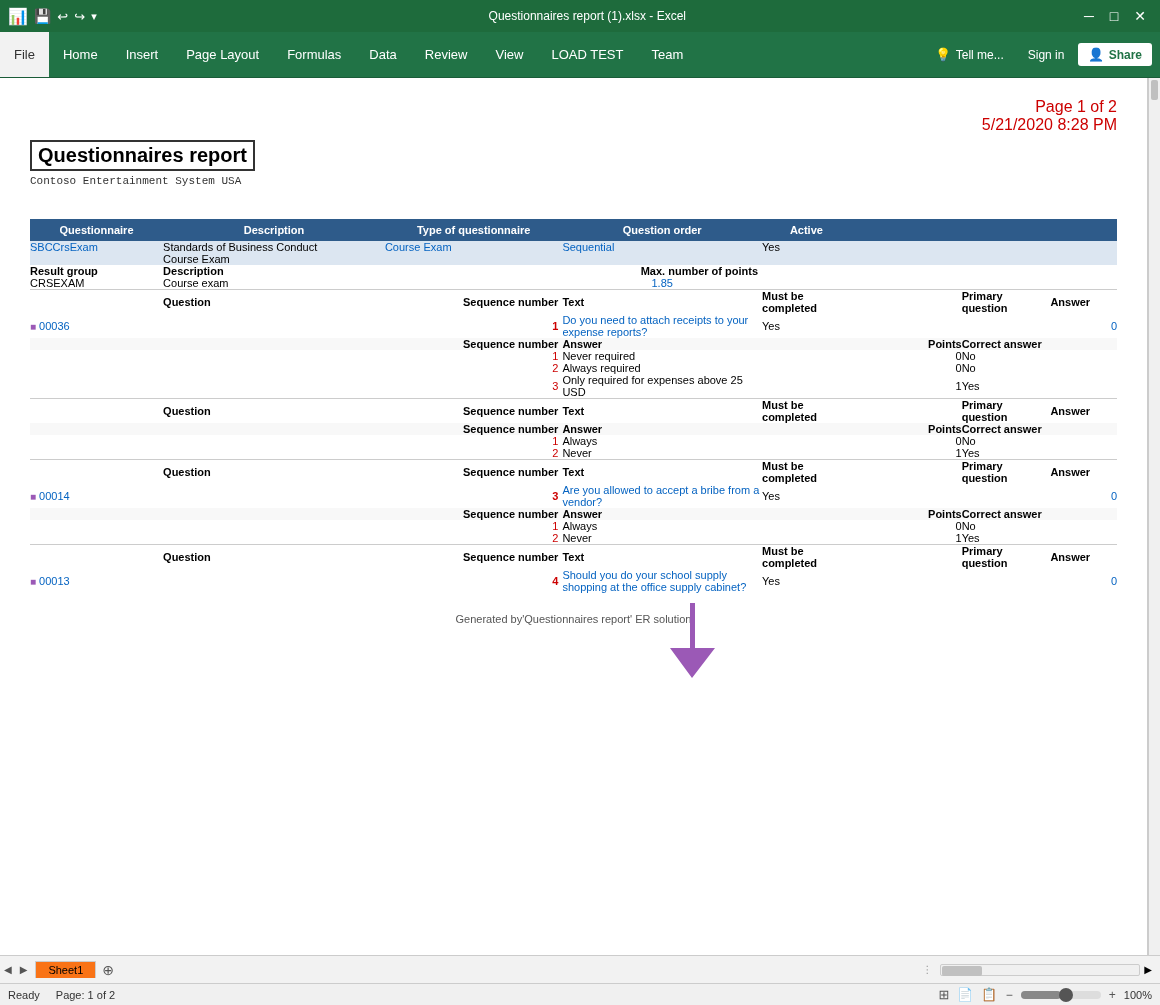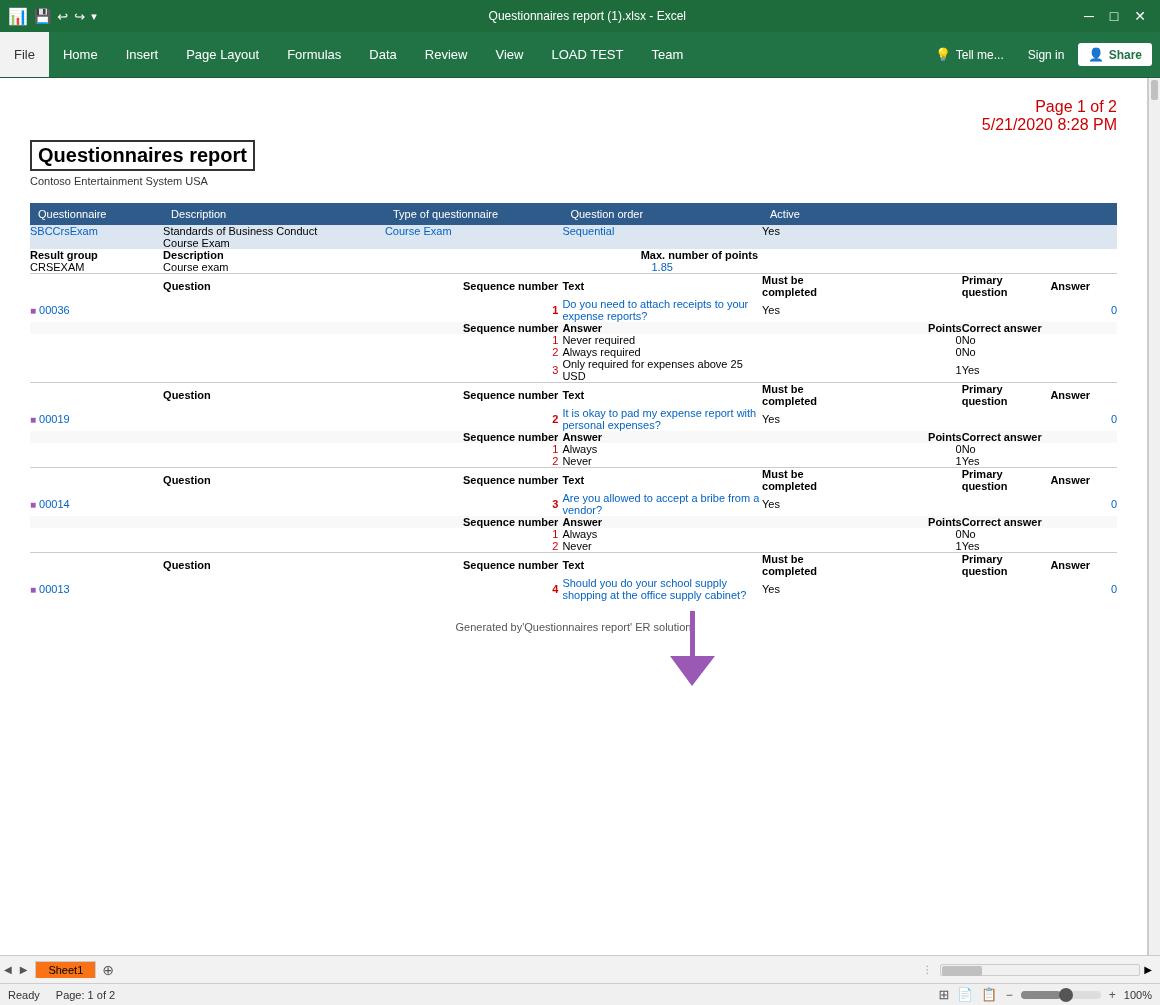--- a/index.html
+++ b/index.html
@@ -100,36 +100,37 @@
       font-weight: bold;
       border: 2px solid #333;
       display: inline-block;
       padding: 2px 6px;
       margin-bottom: 4px;
     }
 
     .company-name {
       font-size: 11px;
       color: #333;
-      margin-bottom: 16px;
+      margin-bottom: 32px;
+      font-family: Liberation Mono, monospace;
     }
 
     
     .data-table {
       width: 100%;
       border-collapse: collapse;
       font-size: 11px;
     }
 
     .data-table th {
       background: #2e5b8a;
       color: white;
       padding: 5px 8px;
-      text-align: left;
-      font-weight: normal;
+      text-align: center;
+      font-weight: bold;
     }
 
     .link-text { color: #0563c1; }
 
     
     .status-bar {
       height: 22px;
       background: #f0f0f0;
       border-top: 1px solid #ccc;
       display: flex;
@@ -380,37 +381,20 @@
             <td></td>
             <td style="font-weight:bold;">Question</td>
             <td style="font-weight:bold; text-align:right; padding-right:4px;">Sequence number</td>
             <td style="font-weight:bold;">Text</td>
             <td style="font-weight:bold;">Must be completed</td>
             <td></td>
             <td style="font-weight:bold;">Primary question</td>
             <td style="font-weight:bold;">Answer</td>
           </tr>
 
-          <tr>
-            <td>
-              <span style="color:#9b59b6; font-size:10px;">■</span>
-              <span class="link-text">00019</span>
-            </td>
-            <td></td>
-            <td style="text-align:right; padding-right:4px; color:#c00; font-weight:bold;">
-              <span>2</span>
-            </td>
-            <td>
-              <span class="link-text" style="display:block; max-width:250px;">It is okay to pad my expense report with personal expenses?</span>
-            </td>
-            <td>Yes</td>
-            <td></td>
-            <td></td>
-            <td style="text-align:right; color:#0563c1;">0</td>
-          </tr>
 
           <tr style="background:#f8f8f8;">
             <td></td>
             <td></td>
             <td style="font-weight:bold; text-align:right; padding-right:4px;">Sequence number</td>
             <td style="font-weight:bold;">Answer</td>
             <td></td>
             <td style="font-weight:bold; text-align:right;">Points</td>
             <td style="font-weight:bold;">Correct answer</td>
             <td></td>

